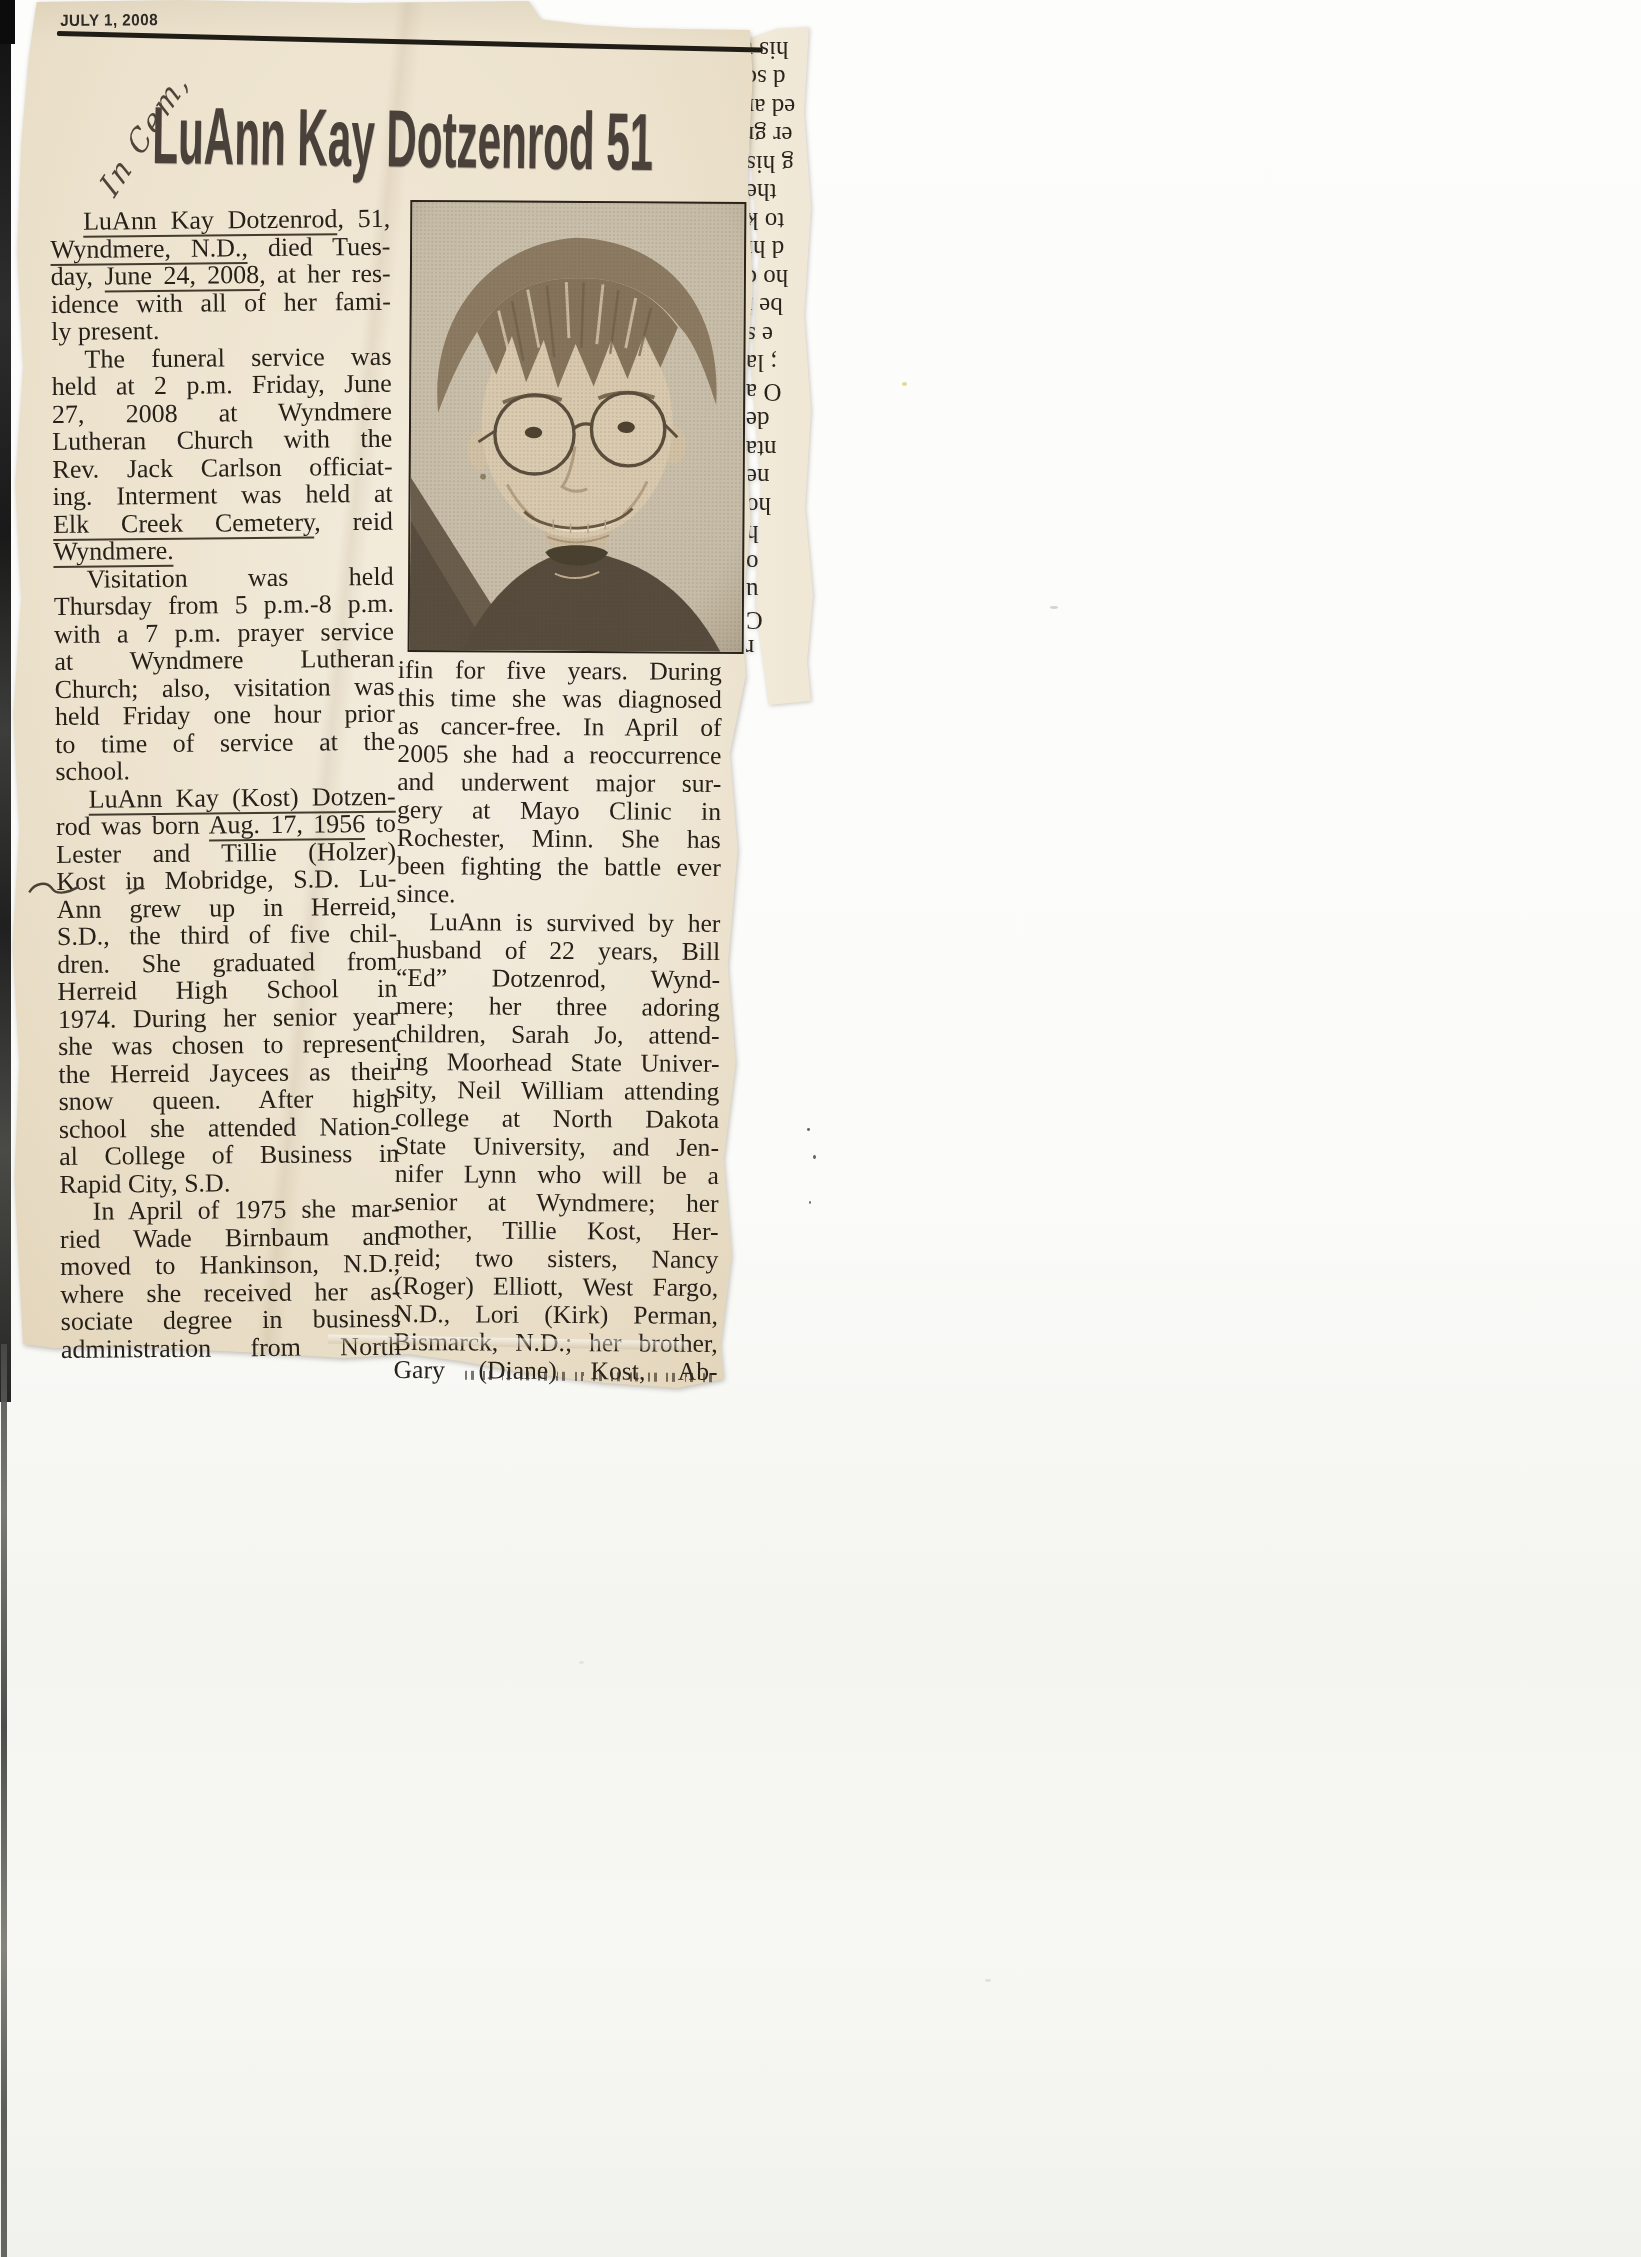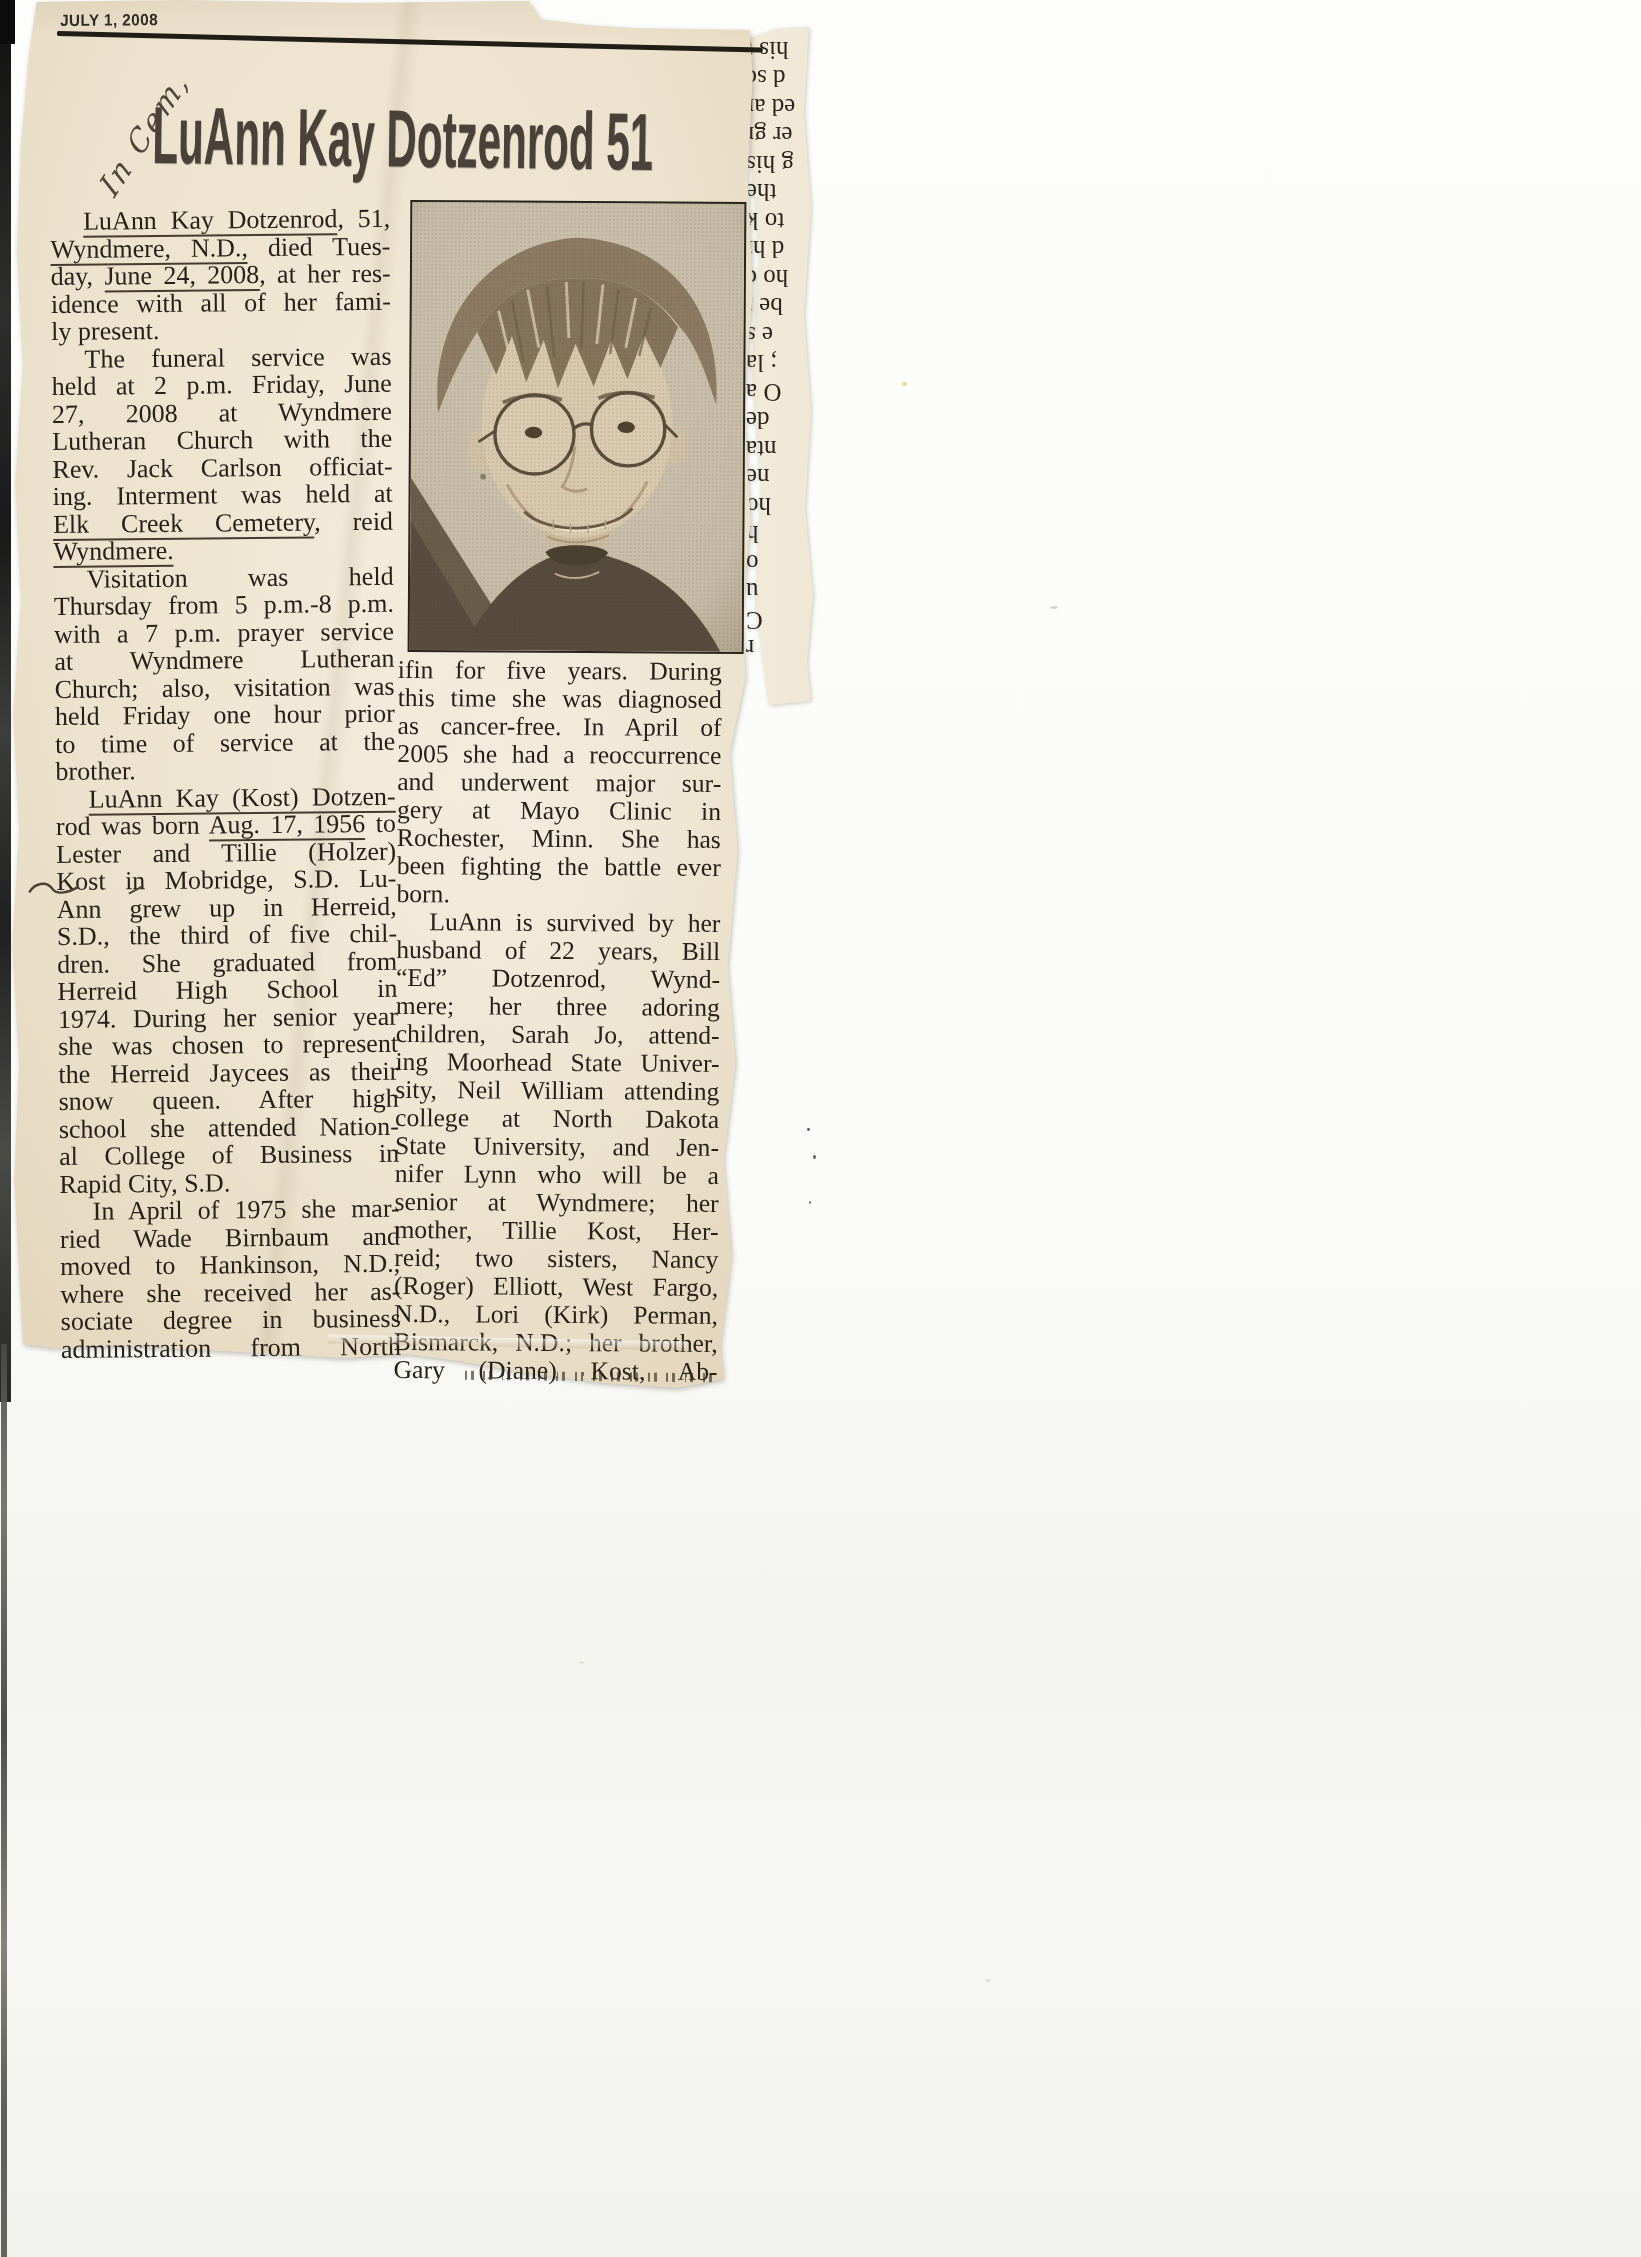--- a/index.html
+++ b/index.html
@@ -237,21 +237,21 @@
       <div class="tl"><span>ing. Interment was held at</span></div>
       <div class="tl"><span class="u">Elk Creek Cemetery</span><span>, reid</span></div>
       <div class="tl end"><span class="u">Wyndmere.</span></div>
       <div class="tl ind"><span>Visitation was held</span></div>
       <div class="tl"><span>Thursday from 5 p.m.-8 p.m.</span></div>
       <div class="tl"><span>with a 7 p.m. prayer service</span></div>
       <div class="tl"><span>at Wyndmere Lutheran</span></div>
       <div class="tl"><span>Church; also, visitation was</span></div>
       <div class="tl"><span>held Friday one hour prior</span></div>
       <div class="tl"><span>to time of service at the</span></div>
-      <div class="tl end"><span>brother.</span></div>
+      <div class="tl end"><span>school.</span></div>
       <div class="tl ind"><span class="u">LuAnn Kay (Kost) Dotzen-</span></div>
       <div class="tl"><span>rod was born </span><span class="u">Aug. 17, 1956</span><span> to</span></div>
       <div class="tl"><span>Lester and Tillie (Holzer)</span></div>
       <div class="tl"><span>Kost in Mobridge, S.D. Lu-</span></div>
       <div class="tl"><span>Ann grew up in Herreid,</span></div>
       <div class="tl"><span>S.D., the third of five chil-</span></div>
       <div class="tl"><span>dren. She graduated from</span></div>
       <div class="tl"><span>Herreid High School in</span></div>
       <div class="tl"><span>1974. During her senior year</span></div>
       <div class="tl"><span>she was chosen to represent</span></div>
@@ -269,21 +269,21 @@
     </div>
   <div class="col colR" id="colR">
       <div class="tl"><span>ifin for five years. During</span></div>
       <div class="tl"><span>this time she was diagnosed</span></div>
       <div class="tl"><span>as cancer-free. In April of</span></div>
       <div class="tl"><span>2005 she had a reoccurrence</span></div>
       <div class="tl"><span>and underwent major sur-</span></div>
       <div class="tl"><span>gery at Mayo Clinic in</span></div>
       <div class="tl"><span>Rochester, Minn. She has</span></div>
       <div class="tl"><span>been fighting the battle ever</span></div>
-      <div class="tl end"><span>born.</span></div>
+      <div class="tl end"><span>since.</span></div>
       <div class="tl ind"><span>LuAnn is survived by her</span></div>
       <div class="tl"><span>husband of 22 years, Bill</span></div>
       <div class="tl"><span>“Ed” Dotzenrod, Wynd-</span></div>
       <div class="tl"><span>mere; her three adoring</span></div>
       <div class="tl"><span>children, Sarah Jo, attend-</span></div>
       <div class="tl"><span>ing Moorhead State Univer-</span></div>
       <div class="tl"><span>sity, Neil William attending</span></div>
       <div class="tl"><span>college at North Dakota</span></div>
       <div class="tl"><span>State University, and Jen-</span></div>
       <div class="tl"><span>nifer Lynn who will be a</span></div>

